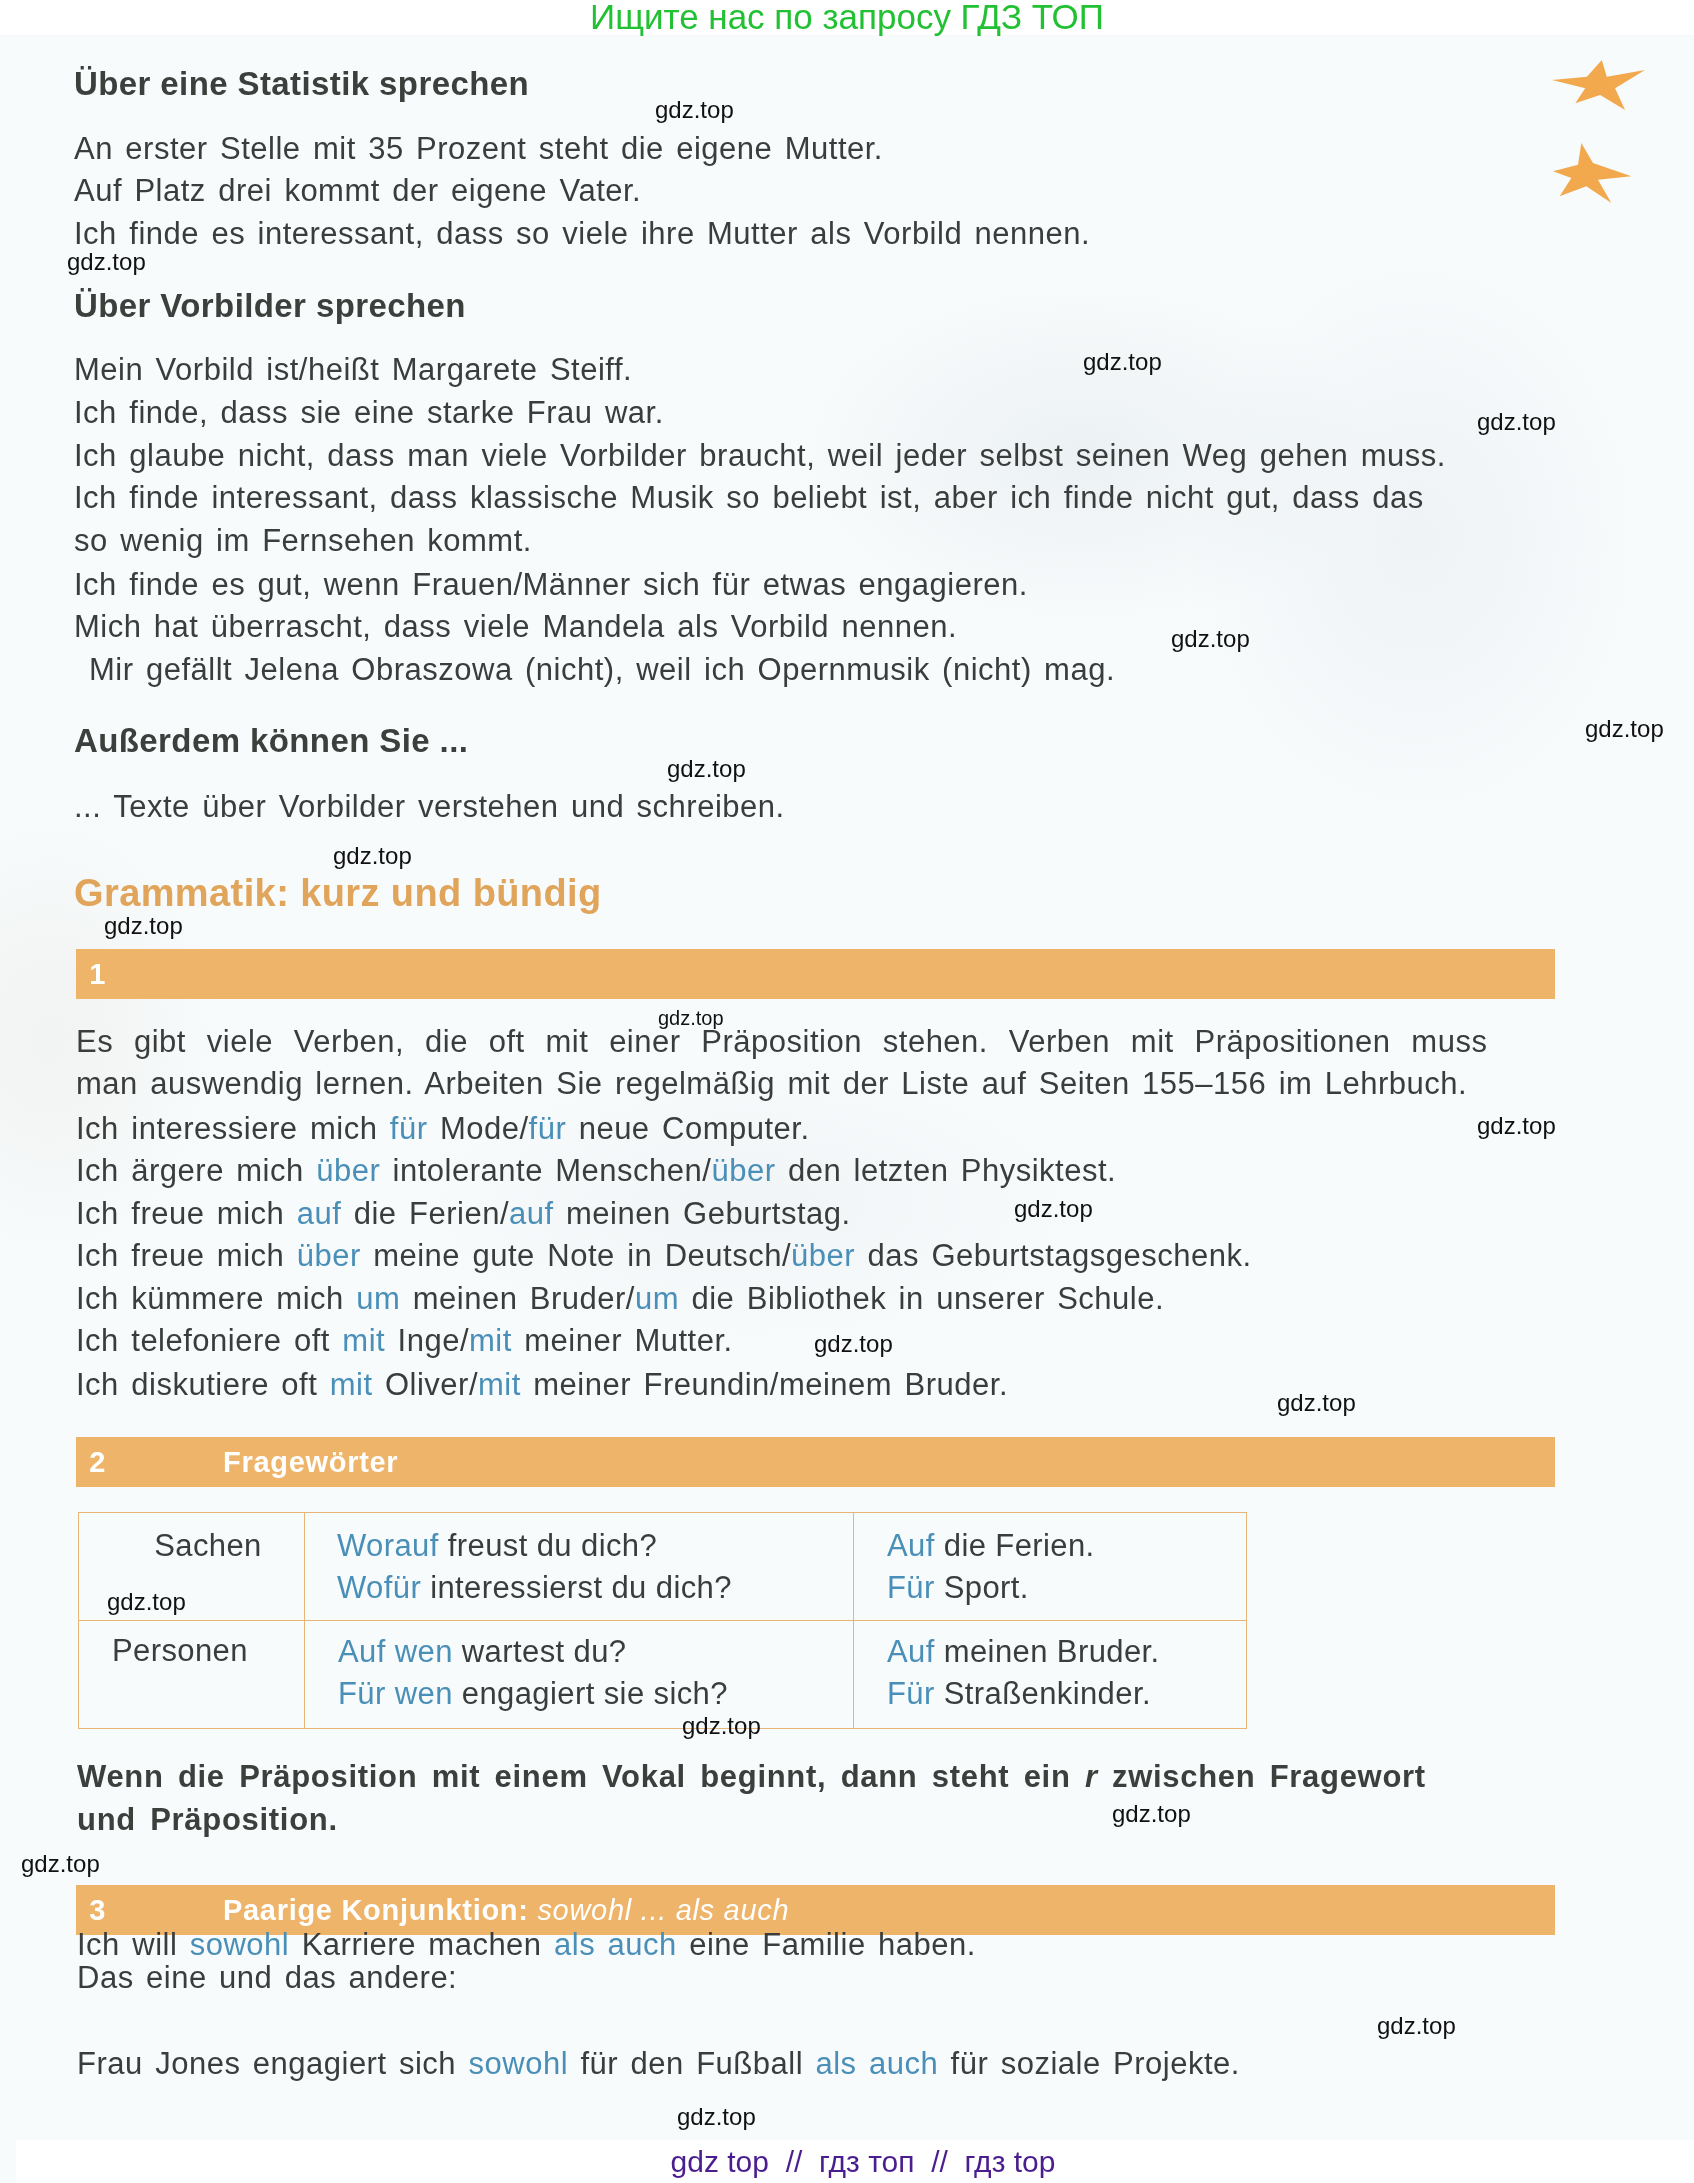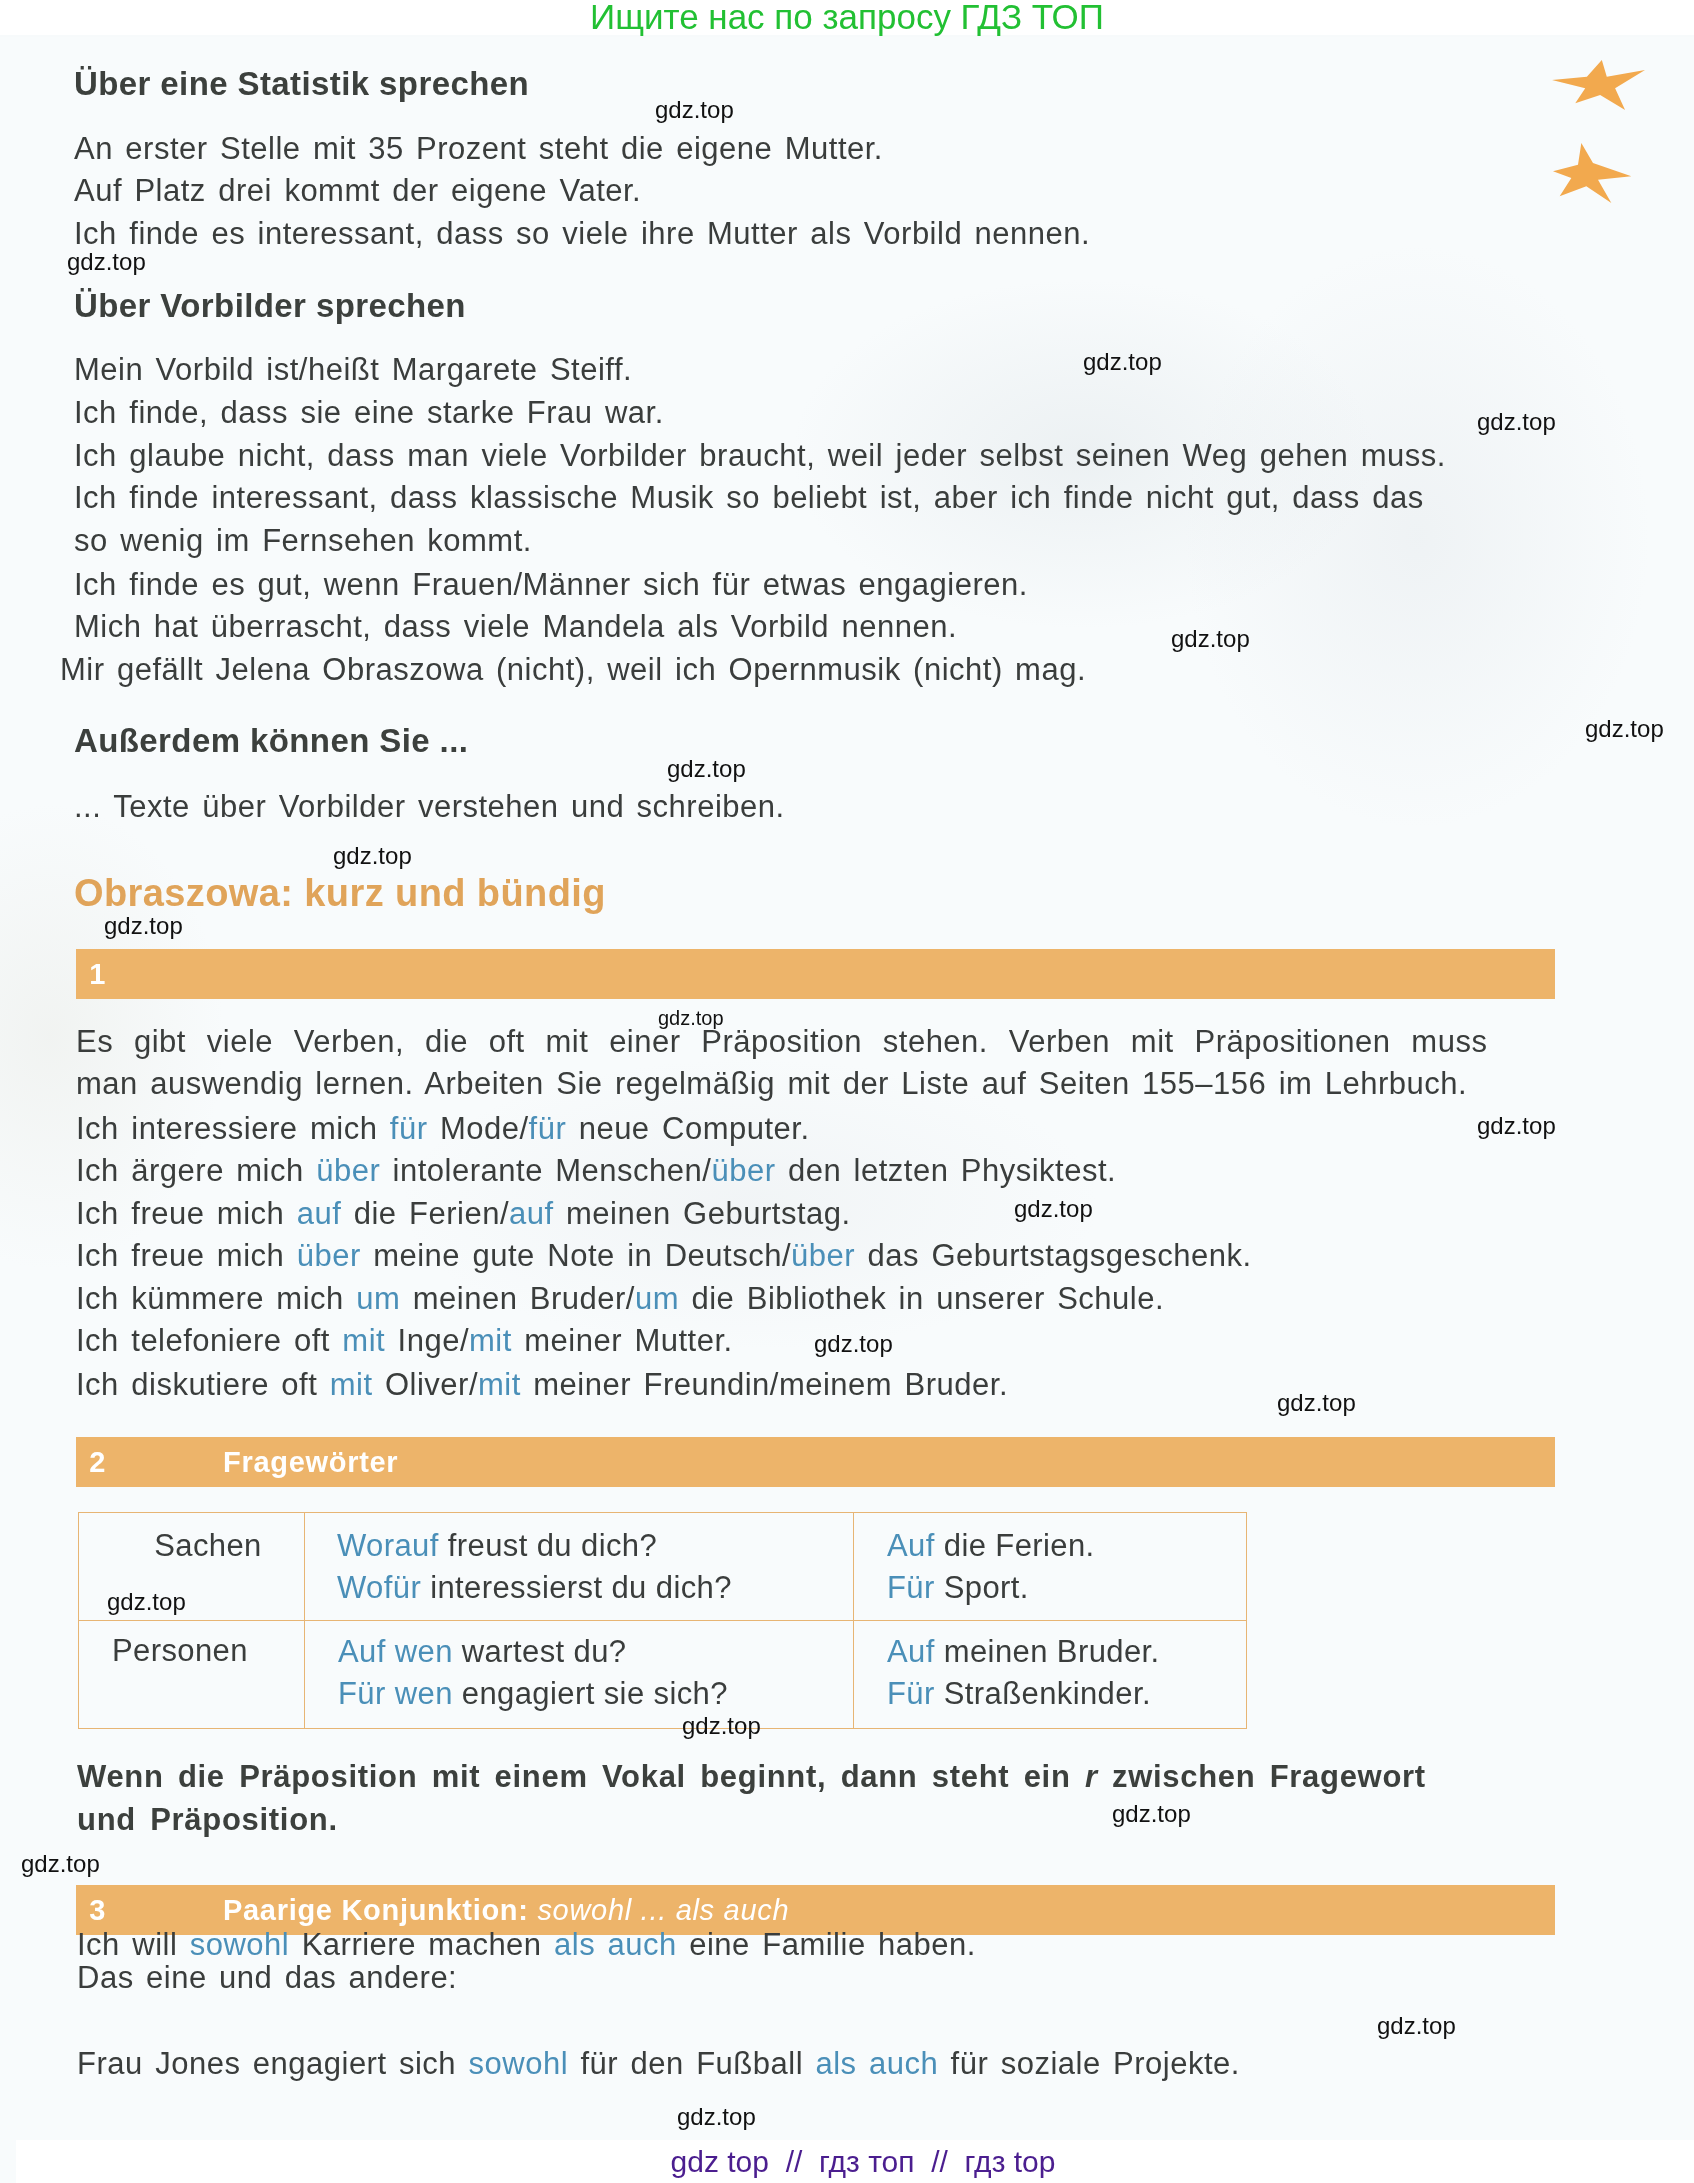--- a/index.html
+++ b/index.html
@@ -54,26 +54,26 @@
 <div class="abs t" style="left:74px;top:216px;">Ich finde es interessant, dass so viele ihre Mutter als Vorbild nennen.</div>
 
 <div class="abs h" style="left:74px;top:287px;">Über Vorbilder sprechen</div>
 <div class="abs t" style="left:74px;top:352px;">Mein Vorbild ist/heißt Margarete Steiff.</div>
 <div class="abs t" style="left:74px;top:395px;">Ich finde, dass sie eine starke Frau war.</div>
 <div class="abs t" style="left:74px;top:438px;">Ich glaube nicht, dass man viele Vorbilder braucht, weil jeder selbst seinen Weg gehen muss.</div>
 <div class="abs t" style="left:74px;top:480px;">Ich finde interessant, dass klassische Musik so beliebt ist, aber ich finde nicht gut, dass das</div>
 <div class="abs t" style="left:74px;top:523px;">so wenig im Fernsehen kommt.</div>
 <div class="abs t" style="left:74px;top:567px;">Ich finde es gut, wenn Frauen/Männer sich für etwas engagieren.</div>
 <div class="abs t" style="left:74px;top:609px;">Mich hat überrascht, dass viele Mandela als Vorbild nennen.</div>
-<div class="abs t" style="left:60px;top:652px;">Mir gefällt Jelena Obraszowa (nicht), weil ich Opernmusik (nicht) mag.</div>
+<div class="abs t" style="left:89px;top:652px;">Mir gefällt Jelena Obraszowa (nicht), weil ich Opernmusik (nicht) mag.</div>
 
 <div class="abs h" style="left:74px;top:722px;">Außerdem können Sie ...</div>
 <div class="abs t" style="left:74px;top:789px;">... Texte über Vorbilder verstehen und schreiben.</div>
 
-<div class="abs gram-title" style="left:74px;top:872px;">Obraszowa: kurz und bündig</div>
+<div class="abs gram-title" style="left:74px;top:872px;">Grammatik: kurz und bündig</div>
 
 <div class="bar" style="top:949px;height:50px;line-height:50px;">
   <span class="num">1</span>
 </div>
 
 <div class="abs t" style="left:76px;top:1024px;word-spacing:11.7px;">Es gibt viele Verben, die oft mit einer Präposition stehen. Verben mit Präpositionen muss</div>
 <div class="abs t" style="left:76px;top:1066px;">man auswendig lernen. Arbeiten Sie regelmäßig mit der Liste auf Seiten 155–156 im Lehrbuch.</div>
 
 <div class="abs t" style="left:76px;top:1111px;"><span>Ich interessiere mich </span><span class="bl">für</span><span> Mode/</span><span class="bl">für</span><span> neue Computer.</span></div>
 <div class="abs t" style="left:76px;top:1153px;"><span>Ich ärgere mich </span><span class="bl">über</span><span> intolerante Menschen/</span><span class="bl">über</span><span> den letzten Physiktest.</span></div>

